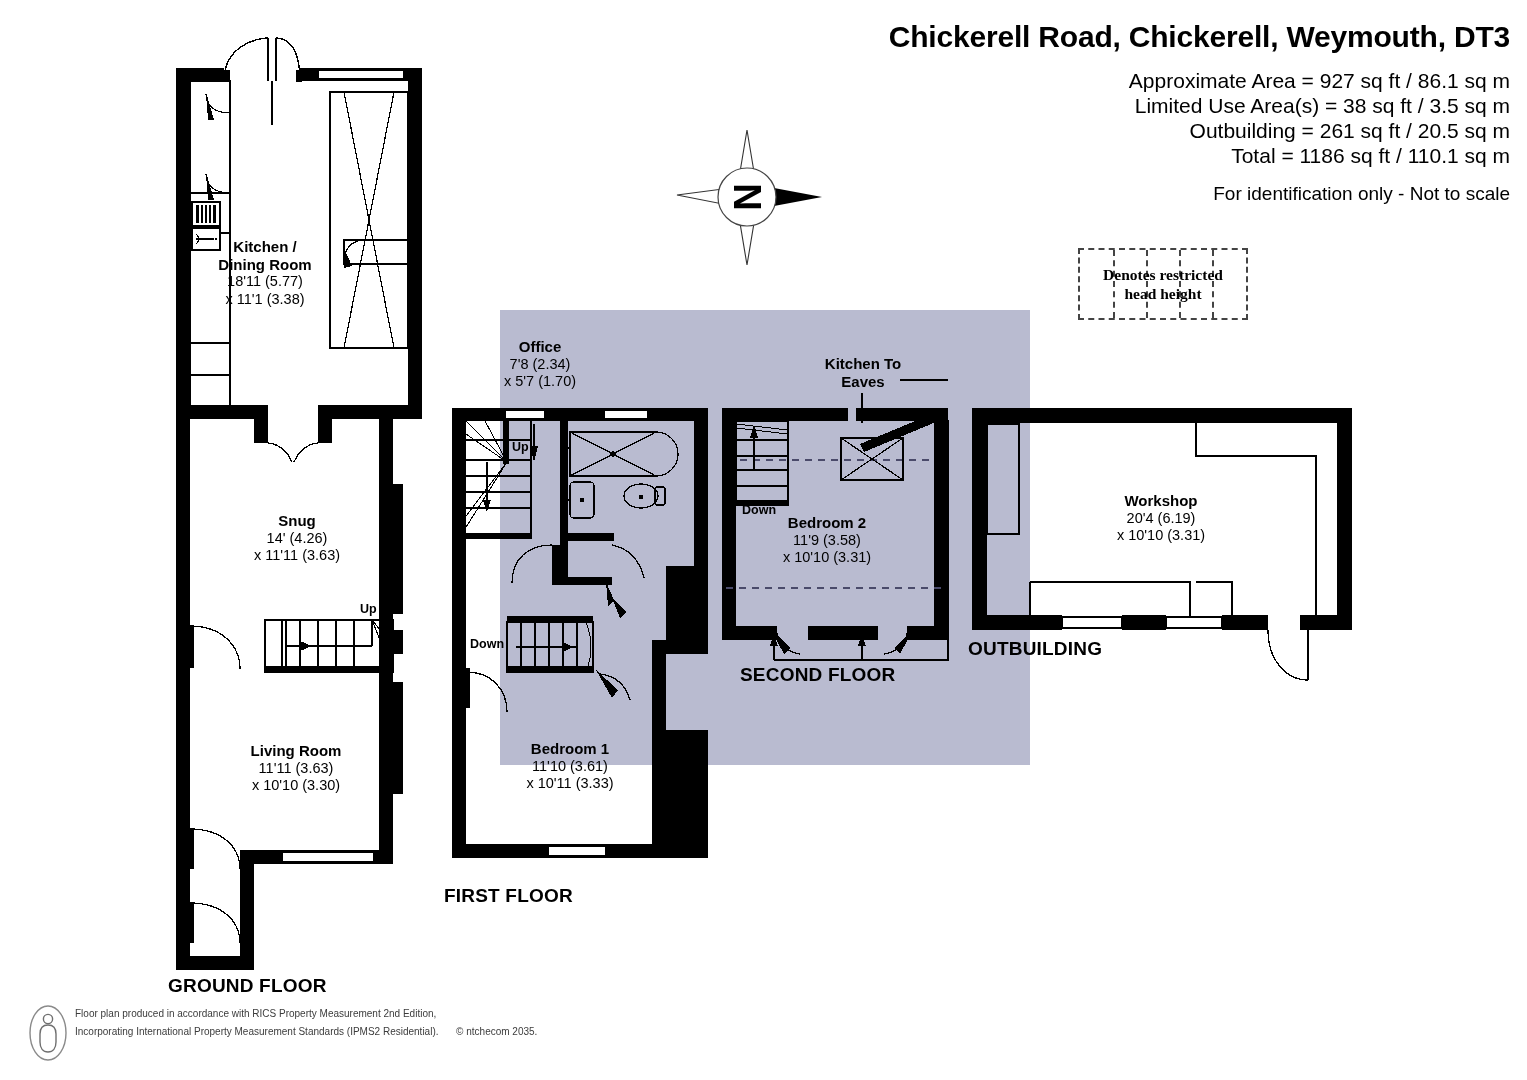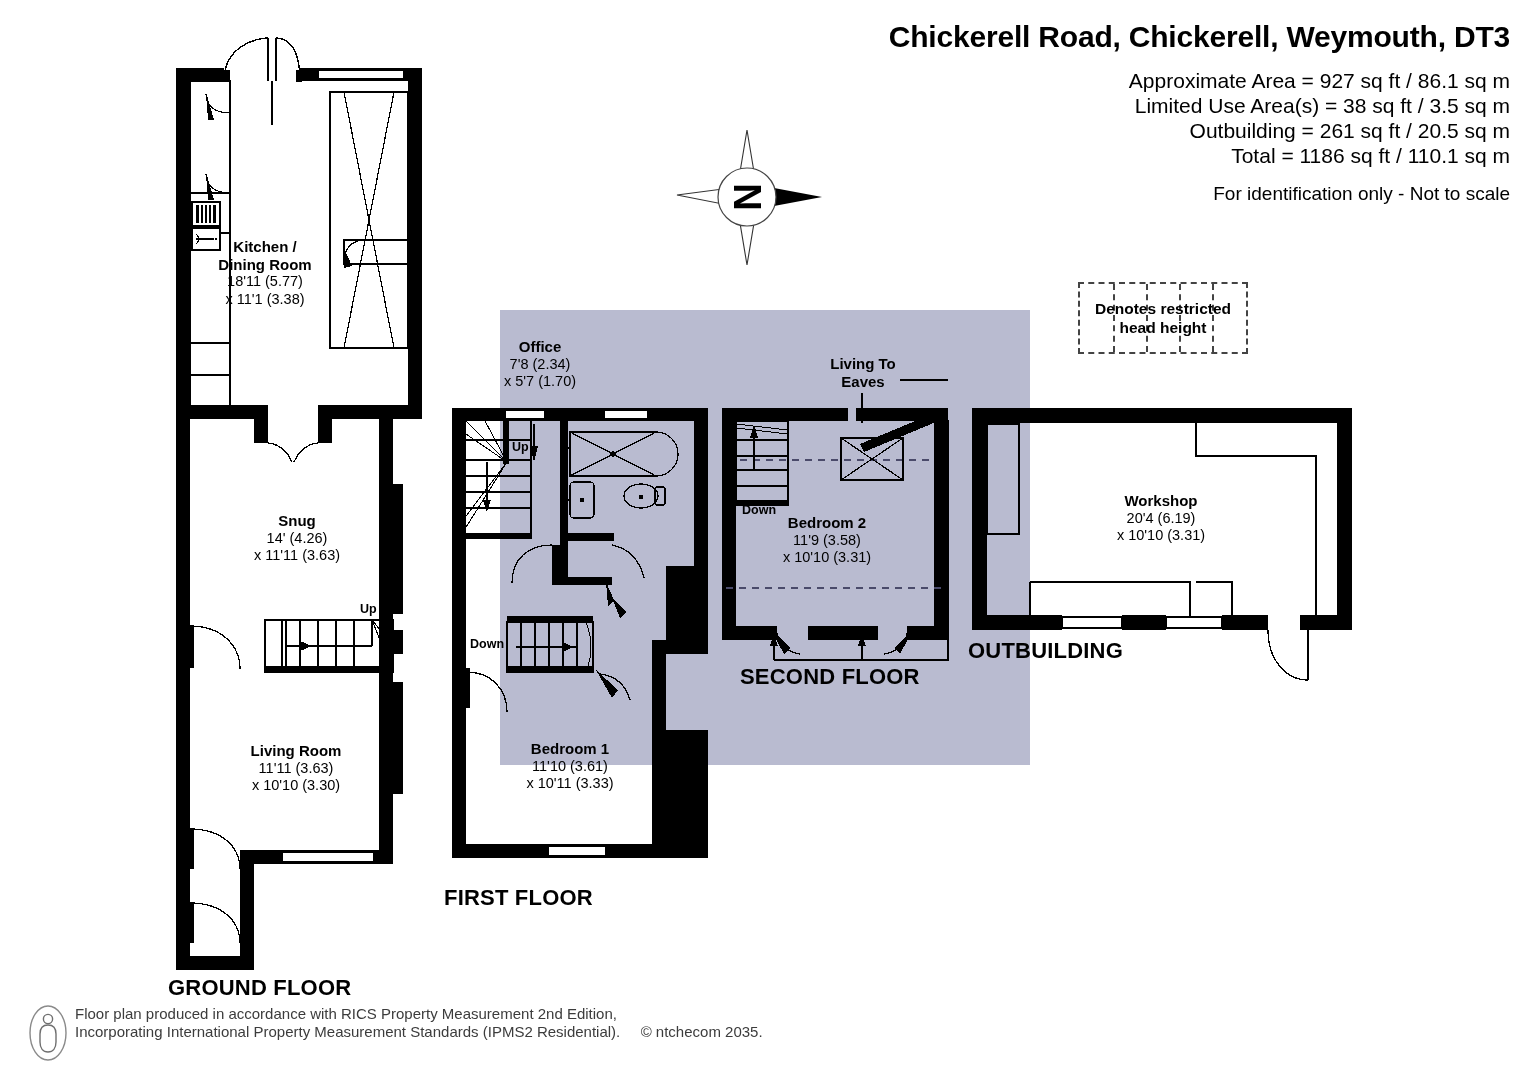--- a/index.html
+++ b/index.html
@@ -4,41 +4,41 @@
 <style>
   html,body{margin:0;padding:0;background:#fff;}
   body{width:1527px;height:1080px;position:relative;overflow:hidden;
        font-family:"Liberation Sans","DejaVu Sans",sans-serif;color:#000;}
   .abs{position:absolute;}
   
   #title{left:740px;top:20px;width:770px;text-align:right;font-size:30px;font-weight:bold;letter-spacing:-0.2px;}
   #areas{left:740px;top:68px;width:770px;text-align:right;font-size:21px;line-height:25px;}
   #disclaimer{left:740px;top:183px;width:770px;text-align:right;font-size:19px;}
   
-  #legend{left:1078px;top:282px;width:170px;height:72px;
-          border:2px dashed #444;box-sizing:border-box;}
+  #legend{left:1078px;top:248px;width:170px;height:72px;
+          border:2px dashed #444;box-sizing:border-box;font-family:Liberation Serif, serif;}
   #legend .vdash{position:absolute;top:0;bottom:0;width:0;border-left:2px dashed #444;}
   #legend-text{position:absolute;left:-4px;right:-4px;top:50%;transform:translateY(-50%);
                text-align:center;font-size:15.5px;font-weight:bold;line-height:19px;background:transparent;}
   
   #compass{left:672px;top:125px;width:160px;height:145px;}
   
   #watermark{left:0;top:0;width:1527px;height:1080px;pointer-events:none;}
   
   #shade{left:500px;top:310px;width:530px;height:455px;background:#b9bbd0;}
   
   #plan{left:0;top:0;width:1527px;height:1080px;}
   
   .room{position:absolute;text-align:center;font-size:14.5px;line-height:17.5px;white-space:nowrap;}
   .room .nm{font-weight:bold;font-size:15px;}
-  .floorlbl{position:absolute;font-weight:bold;font-size:22px;letter-spacing:0.2px;}
+  .floorlbl{position:absolute;font-weight:bold;font-size:19px;letter-spacing:0.2px;}
   .small{position:absolute;font-weight:bold;font-size:12.5px;}
   .anno{position:absolute;font-weight:bold;font-size:15px;line-height:18px;text-align:center;}
   
-  #footer{left:75px;top:1005px;width:700px;font-size:15px;line-height:17.5px;color:#3c3c3c;}
+  #footer{left:75px;top:1005px;width:700px;font-size:10px;line-height:17.5px;color:#3c3c3c;}
   #footer-icon{left:28px;top:1004px;width:40px;height:58px;}
 </style>
 </head>
 <body>
 
 <svg id="watermark" class="abs" viewBox="0 0 1527 1080">
 
   <g>
     <ellipse cx="935" cy="470" rx="95" ry="16" fill="#dbeaf5" opacity="0.85"></ellipse>
     <ellipse cx="905" cy="478" rx="60" ry="9" fill="#cfe2f2" opacity="0.8"></ellipse>
@@ -433,21 +433,21 @@
   <div>x 10'10 (3.31)</div>
 </div>
 
 <div class="room" style="left:1078px;top:492px;width:166px;">
   <div class="nm">Workshop</div>
   <div>20'4 (6.19)</div>
   <div>x 10'10 (3.31)</div>
 </div>
 
 <div class="anno" style="left:800px;top:355px;width:126px;">
-  <div>Living To</div>
+  <div>Kitchen To</div>
   <div>Eaves</div>
 </div>
 
 <div class="small" style="left:360px;top:602px;">Up</div>
 <div class="small" style="left:512px;top:440px;">Up</div>
 <div class="small" style="left:470px;top:637px;">Down</div>
 <div class="small" style="left:742px;top:503px;">Down</div>
 
 <div class="floorlbl" style="left:168px;top:975px;">GROUND FLOOR</div>
 <div class="floorlbl" style="left:444px;top:885px;">FIRST FLOOR</div>

